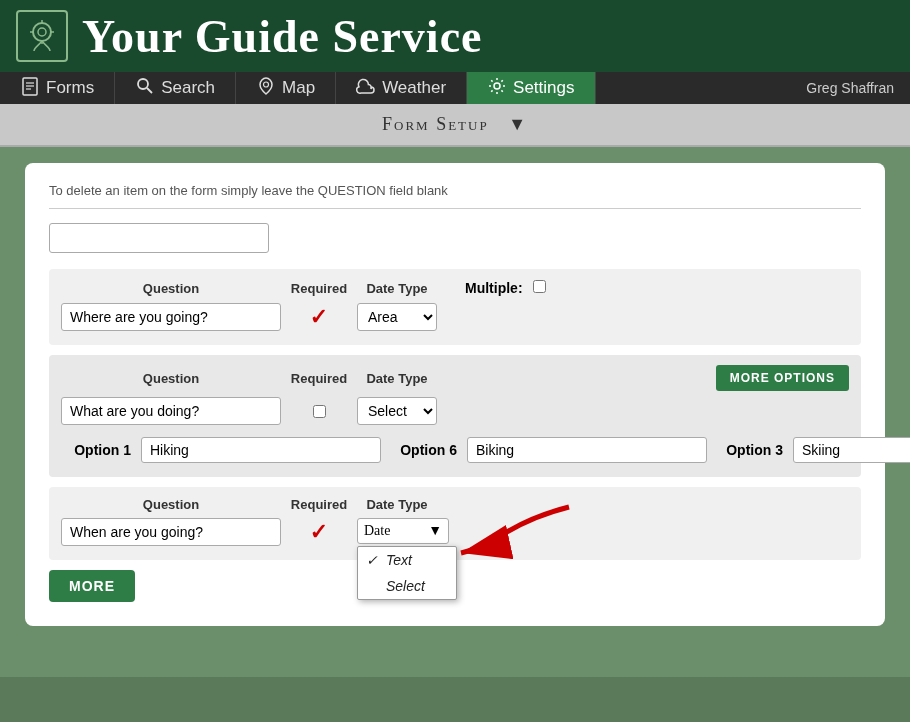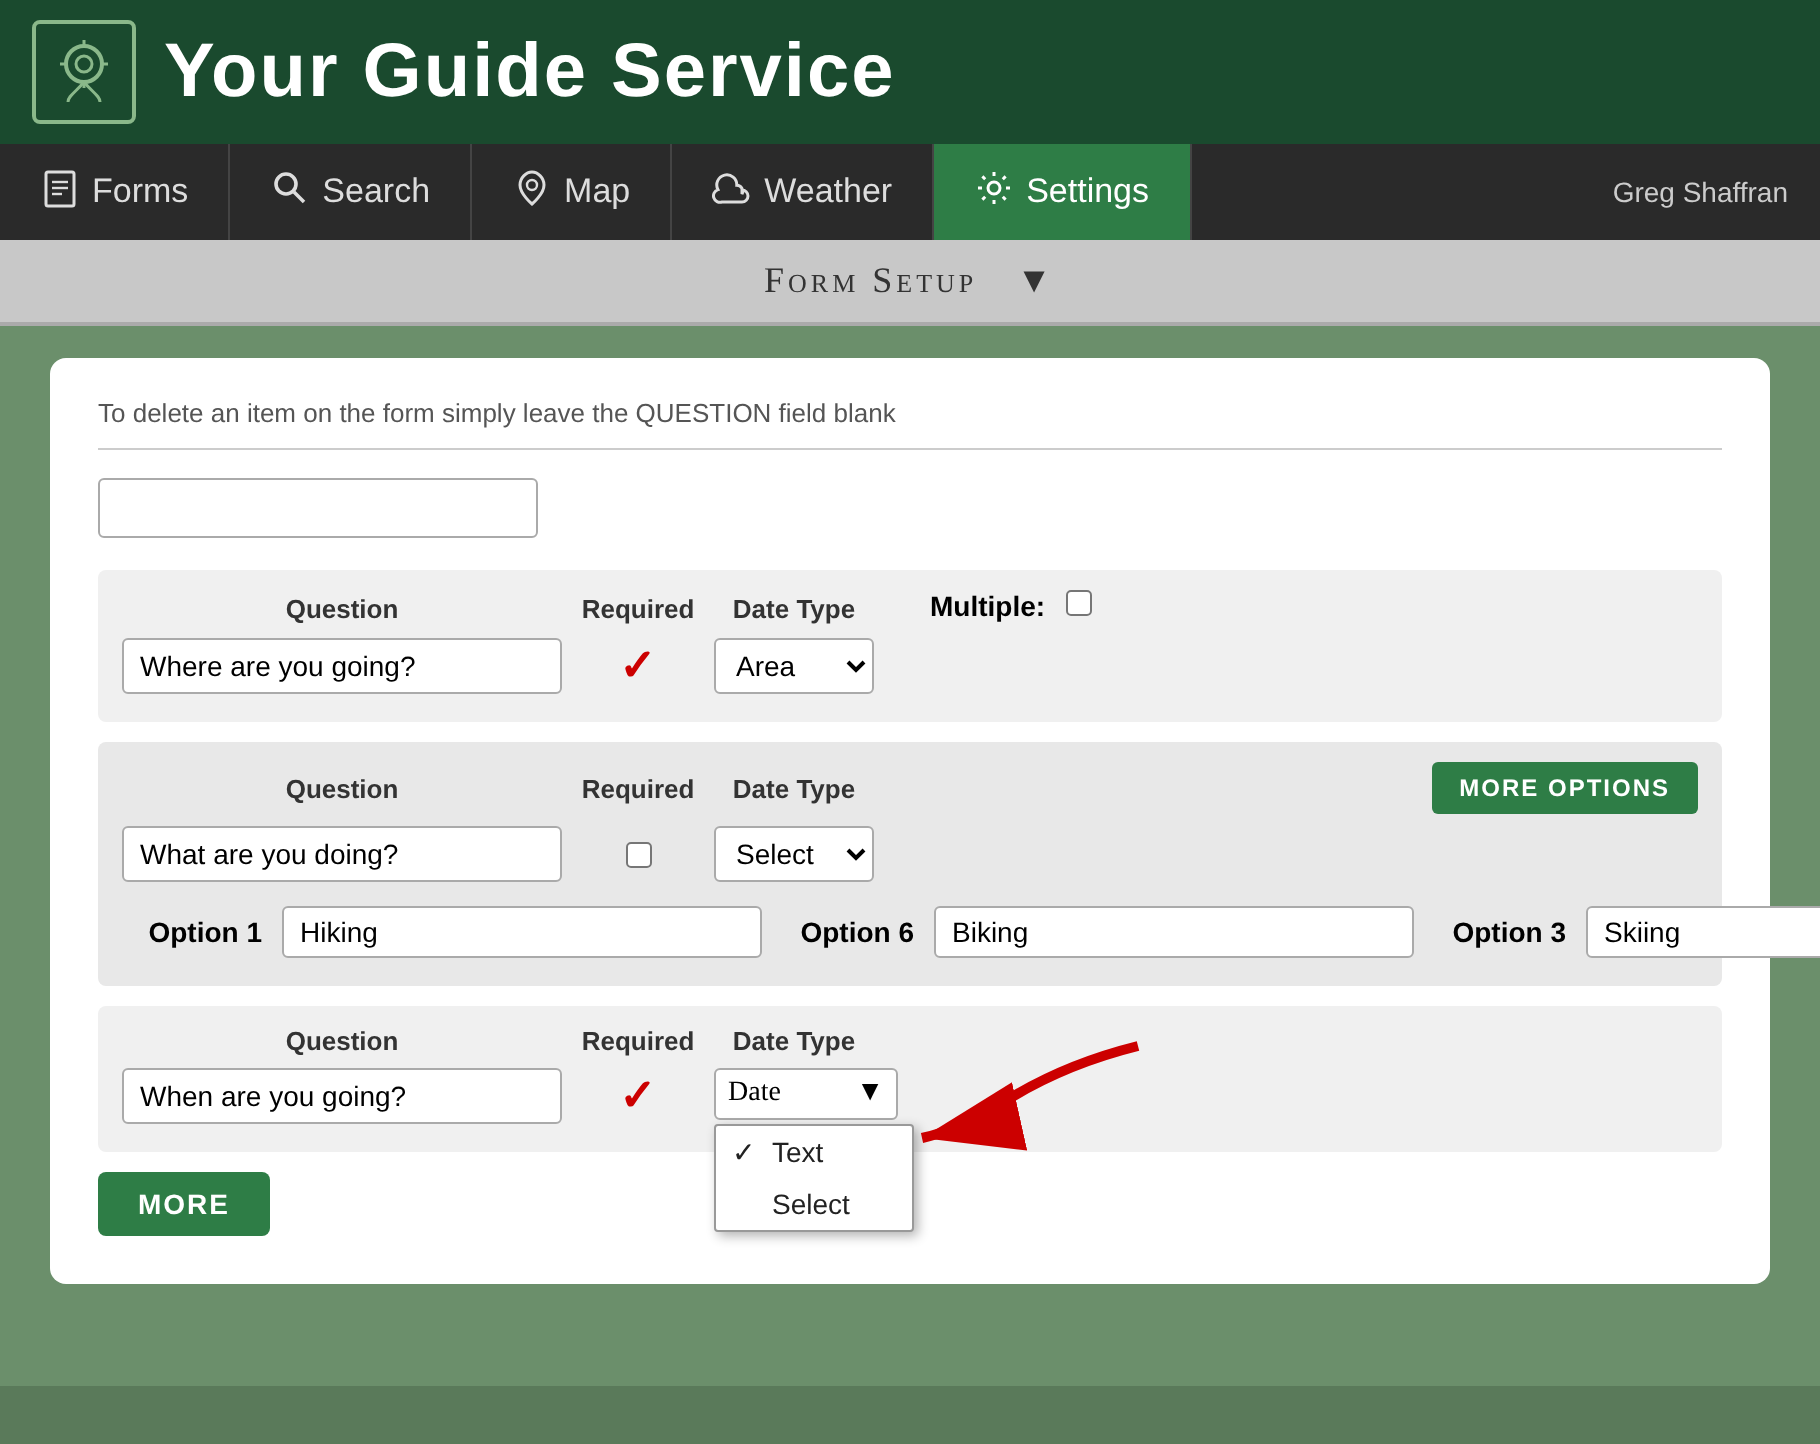--- a/index.html
+++ b/index.html
@@ -17,31 +17,31 @@
       width: 52px; height: 52px;
       border: 2px solid #8ab88a;
       border-radius: 4px;
       display: flex; align-items: center; justify-content: center;
       margin-right: 14px;
       flex-shrink: 0;
     }
     .app-logo svg { width: 36px; height: 36px; }
     .app-title {
       color: white;
-      font-size: 38px;
-      font-family: Liberation Sans, sans-serif;
+      font-size: 46px;
+      font-family: Liberation Serif, serif;
       letter-spacing: 1px;
     }
 
     
     .nav-bar {
       background: #2a2a2a;
       display: flex;
       align-items: stretch;
-      height: 48px;
+      height: 32px;
     }
     .nav-item {
       display: flex; align-items: center; gap: 6px;
       padding: 0 20px;
       color: #ddd;
       font-size: 17px;
       font-family: Arial, sans-serif;
       cursor: pointer;
       border-right: 1px solid #444;
       text-decoration: none;
@@ -289,20 +289,21 @@
       min-width: 100px;
       box-shadow: 2px 2px 6px rgba(0,0,0,0.3);
     }
     .dropdown-item {
       padding: 5px 16px 5px 28px;
       font-size: 14px;
       font-family: Arial, sans-serif;
       cursor: pointer;
       color: #222;
       position: relative;
+      font-style: italic;
     }
     .dropdown-item.checked::before {
       content: '✓';
       position: absolute;
       left: 8px;
       color: #222;
     }
 
     
     .q2-combined {

